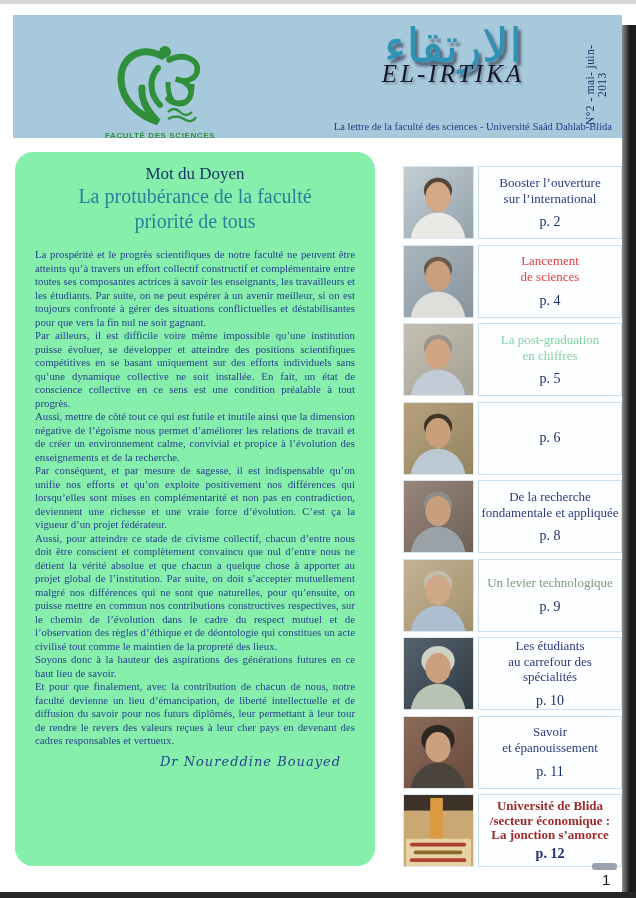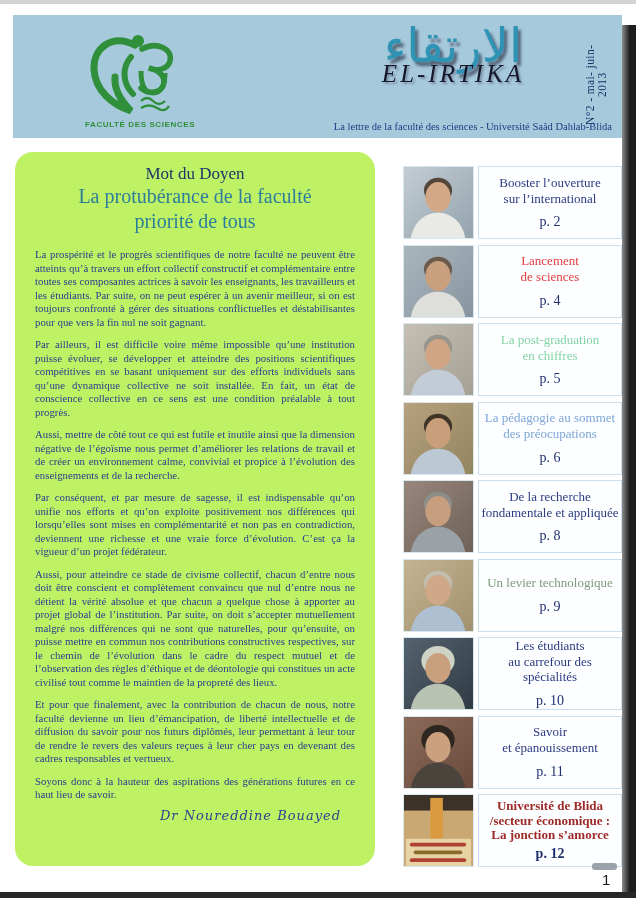--- a/index.html
+++ b/index.html
@@ -15,21 +15,21 @@
                  background:linear-gradient(to right,#8d8d8d,#1c1c1c 55%); }
   .scan-bottom { position:absolute; left:0; bottom:0; width:636px; height:6px; background:#262626; }
   .edge-artifact { position:absolute; left:592px; top:863px; width:25px; height:7px;
                  background:#9aa2ab; border-radius:3px; }
 
   
   .masthead {
     position:absolute; left:13px; top:15px; width:609px; height:123px;
     background:#a7c9dc;
   }
-  .logo-block { position:absolute; left:72px; top:16px; width:150px; }
+  .logo-block { position:absolute; left:72px; top:27px; width:150px; text-align:center; }
   .logo-caption { margin-top:1px; font-family:"Liberation Sans",sans-serif; font-size:8px;
                   font-weight:bold; letter-spacing:.6px; color:#2f8f3a; }
   .title-block { position:absolute; right:44px; top:4px; width:250px; text-align:center; }
   .title-ar {
     font-family:"DejaVu Sans",sans-serif; font-size:48px; line-height:1.1;
     color:#2e93b5; text-shadow:3px 4px 3px rgba(55,65,85,.75); direction:rtl;
   }
   .title-latin {
     margin-top:-12px; font-style:italic; font-size:25px; letter-spacing:3px;
     color:#16162b; text-shadow:2px 2px 2px rgba(120,140,160,.9);
@@ -40,27 +40,27 @@
     font-size:11.5px; color:#1c2f6a; letter-spacing:.4px; text-align:center;
   }
   .masthead-subtitle {
     position:absolute; right:10px; bottom:6px; white-space:nowrap;
     font-size:10.5px; color:#233b82;
   }
 
   
   .editorial {
     position:absolute; left:15px; top:152px; width:360px; height:714px;
-    background:#bef264; border-radius:18px; padding:12px 20px 10px 20px; overflow:hidden;
+    background:#86efac; border-radius:18px; padding:12px 20px 10px 20px; overflow:hidden;
   }
   .kicker { text-align:center; font-size:17px; color:#1b3668; }
   .ed-title { margin-top:0; text-align:center; font-size:20px; line-height:1.25;
               color:#2d7e9b; white-space:pre-line; }
   .editorial p {
-    margin-top:9px; font-size:10.8px; line-height:13.5px; text-align:justify;
+    margin-top:0; font-size:10.8px; line-height:13.5px; text-align:justify;
     color:#28418e;
   }
   .editorial p.first { margin-top:14px; }
   .signature { margin-top:6px; padding-right:14px; text-align:right;
                font-family:"DejaVu Serif",serif; font-style:italic; font-size:13px;
                letter-spacing:1px; color:#2a4390; }
 
   
   .toc { position:absolute; left:387px; top:166px; width:235px;
          display:flex; flex-direction:column; gap:5.5px; }
@@ -127,22 +127,22 @@
 
   <div class="editorial">
     <div class="kicker">Mot du Doyen</div>
     <div class="ed-title">La protubérance de la faculté
 priorité de tous</div>
     <p class="first">La prospérité et le progrès scientifiques de notre faculté ne peuvent être atteints qu’à travers un effort collectif constructif et complémentaire entre toutes ses composantes actrices à savoir les enseignants, les travailleurs et les étudiants. Par suite, on ne peut espérer à un avenir meilleur, si on est toujours confronté à gérer des situations conflictuelles et déstabilisantes pour que vers la fin nul ne soit gagnant.</p>
     <p>Par ailleurs, il est difficile voire même impossible qu’une institution puisse évoluer, se développer et atteindre des positions scientifiques compétitives en se basant uniquement sur des efforts individuels sans qu’une dynamique collective ne soit installée. En fait, un état de conscience collective en ce sens est une condition préalable à tout progrès.</p>
     <p>Aussi, mettre de côté tout ce qui est futile et inutile ainsi que la dimension négative de l’égoïsme nous permet d’améliorer les relations de travail et de créer un environnement calme, convivial et propice à l’évolution des enseignements et de la recherche.</p>
     <p>Par conséquent, et par mesure de sagesse, il est indispensable qu’on unifie nos efforts et qu’on exploite positivement nos différences qui lorsqu’elles sont mises en complémentarité et non pas en contradiction, deviennent une richesse et une vraie force d’évolution. C’est ça la vigueur d’un projet fédérateur.</p>
     <p>Aussi, pour atteindre ce stade de civisme collectif, chacun d’entre nous doit être conscient et complètement convaincu que nul d’entre nous ne détient la vérité absolue et que chacun a quelque chose à apporter au projet global de l’institution. Par suite, on doit s’accepter mutuellement malgré nos différences qui ne sont que naturelles, pour qu’ensuite, on puisse mettre en commun nos contributions constructives respectives, sur le chemin de l’évolution dans le cadre du respect mutuel et de l’observation des règles d’éthique et de déontologie qui constitues un acte civilisé tout comme le maintien de la propreté des lieux.</p>
+    <p>Soyons donc à la hauteur des aspirations des générations futures en ce haut lieu de savoir.</p>
     <p>Et pour que finalement, avec la contribution de chacun de nous, notre faculté devienne un lieu d’émancipation, de liberté intellectuelle et de diffusion du savoir pour nos futurs diplômés, leur permettant à leur tour de rendre le revers des valeurs reçues à leur cher pays en devenant des cadres responsables et vertueux.</p>
-    <p>Soyons donc à la hauteur des aspirations des générations futures en ce haut lieu de savoir.</p>
     <div class="signature">Dr Noureddine Bouayed</div>
   </div>
 
   <div class="toc">
 
     <div class="toc-item">
       <div class="photo p1">
         <svg viewBox="0 0 71 73">
             <ellipse class="hair-shape" cx="35" cy="24" rx="14.5" ry="13" style="fill:var(--hair)"></ellipse>
             <ellipse cx="35" cy="31" rx="13" ry="15.5" style="fill:var(--skin)"></ellipse>
@@ -188,22 +188,20 @@
 
     <div class="toc-item">
       <div class="photo p4">
         <svg viewBox="0 0 71 73">
             <ellipse class="hair-shape" cx="35" cy="24" rx="14.5" ry="13" style="fill:var(--hair)"></ellipse>
             <ellipse cx="35" cy="31" rx="13" ry="15.5" style="fill:var(--skin)"></ellipse>
             <path d="M7 73 C11 52 26 47 35 47 C44 47 59 52 63 73 Z" style="fill:var(--shirt)"></path>
           </svg>
       </div>
       <div class="caption">
-        <div class="t" style="color: rgb(125, 166, 216);">La pédagogie au sommet
-des préocupations</div>
         <div class="pg">p. 6</div>
       </div>
     </div>
 
     <div class="toc-item">
       <div class="photo p5">
         <svg viewBox="0 0 71 73">
             <ellipse class="hair-shape" cx="35" cy="24" rx="14.5" ry="13" style="fill:var(--hair)"></ellipse>
             <ellipse cx="35" cy="31" rx="13" ry="15.5" style="fill:var(--skin)"></ellipse>
             <path d="M7 73 C11 52 26 47 35 47 C44 47 59 52 63 73 Z" style="fill:var(--shirt)"></path>

